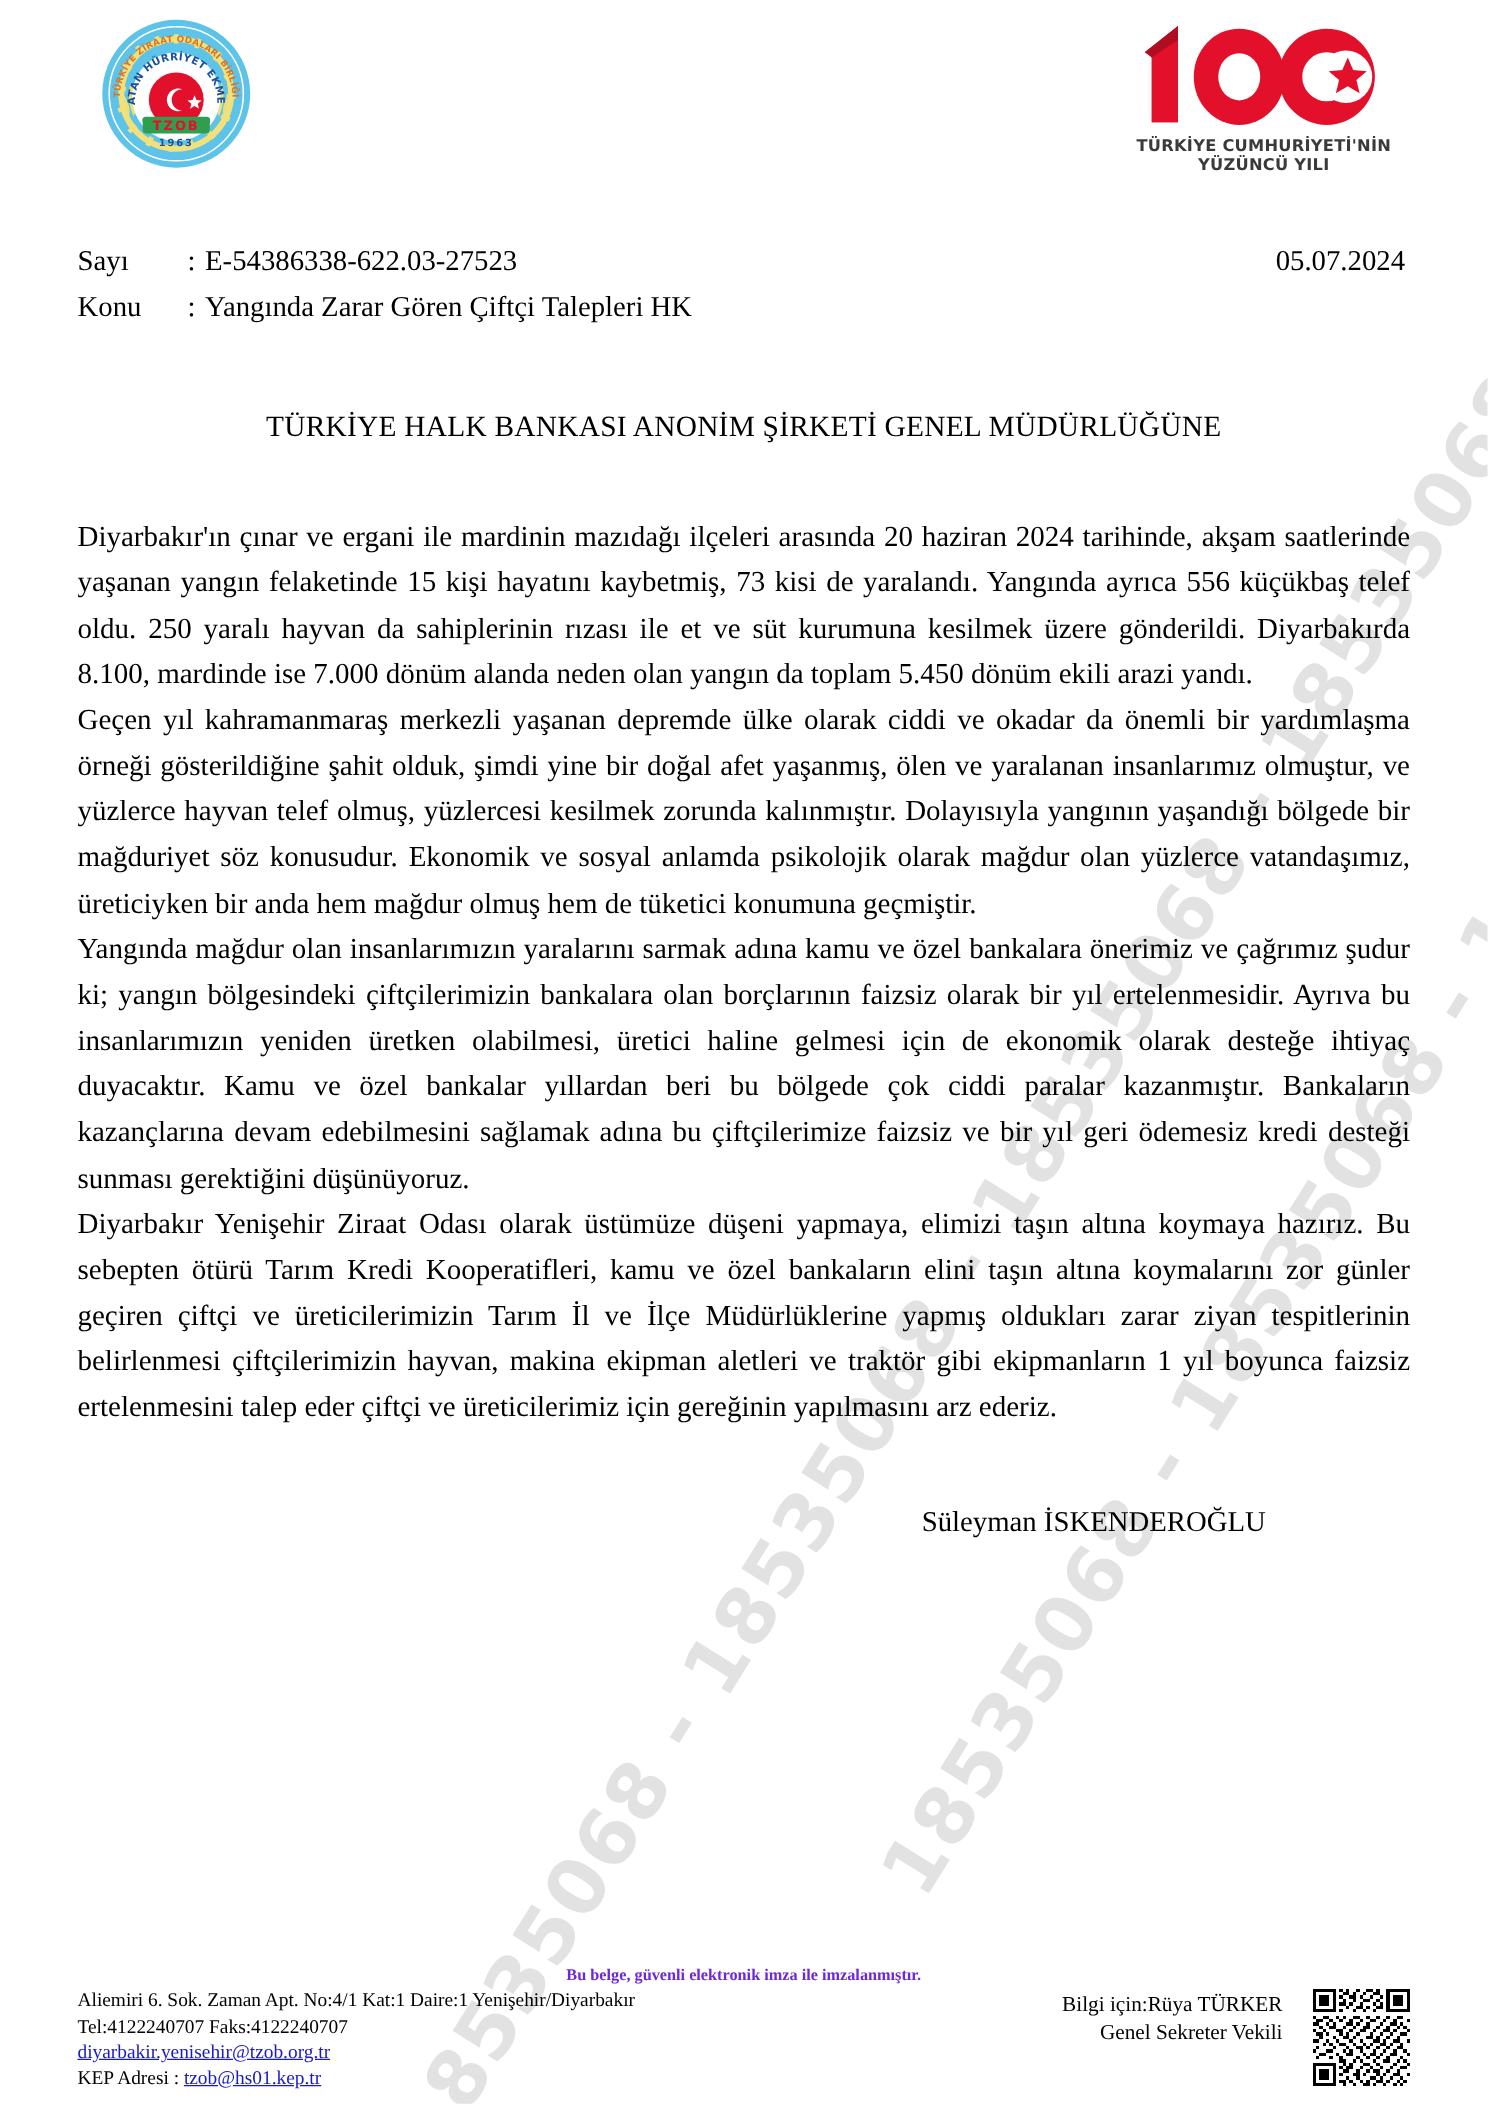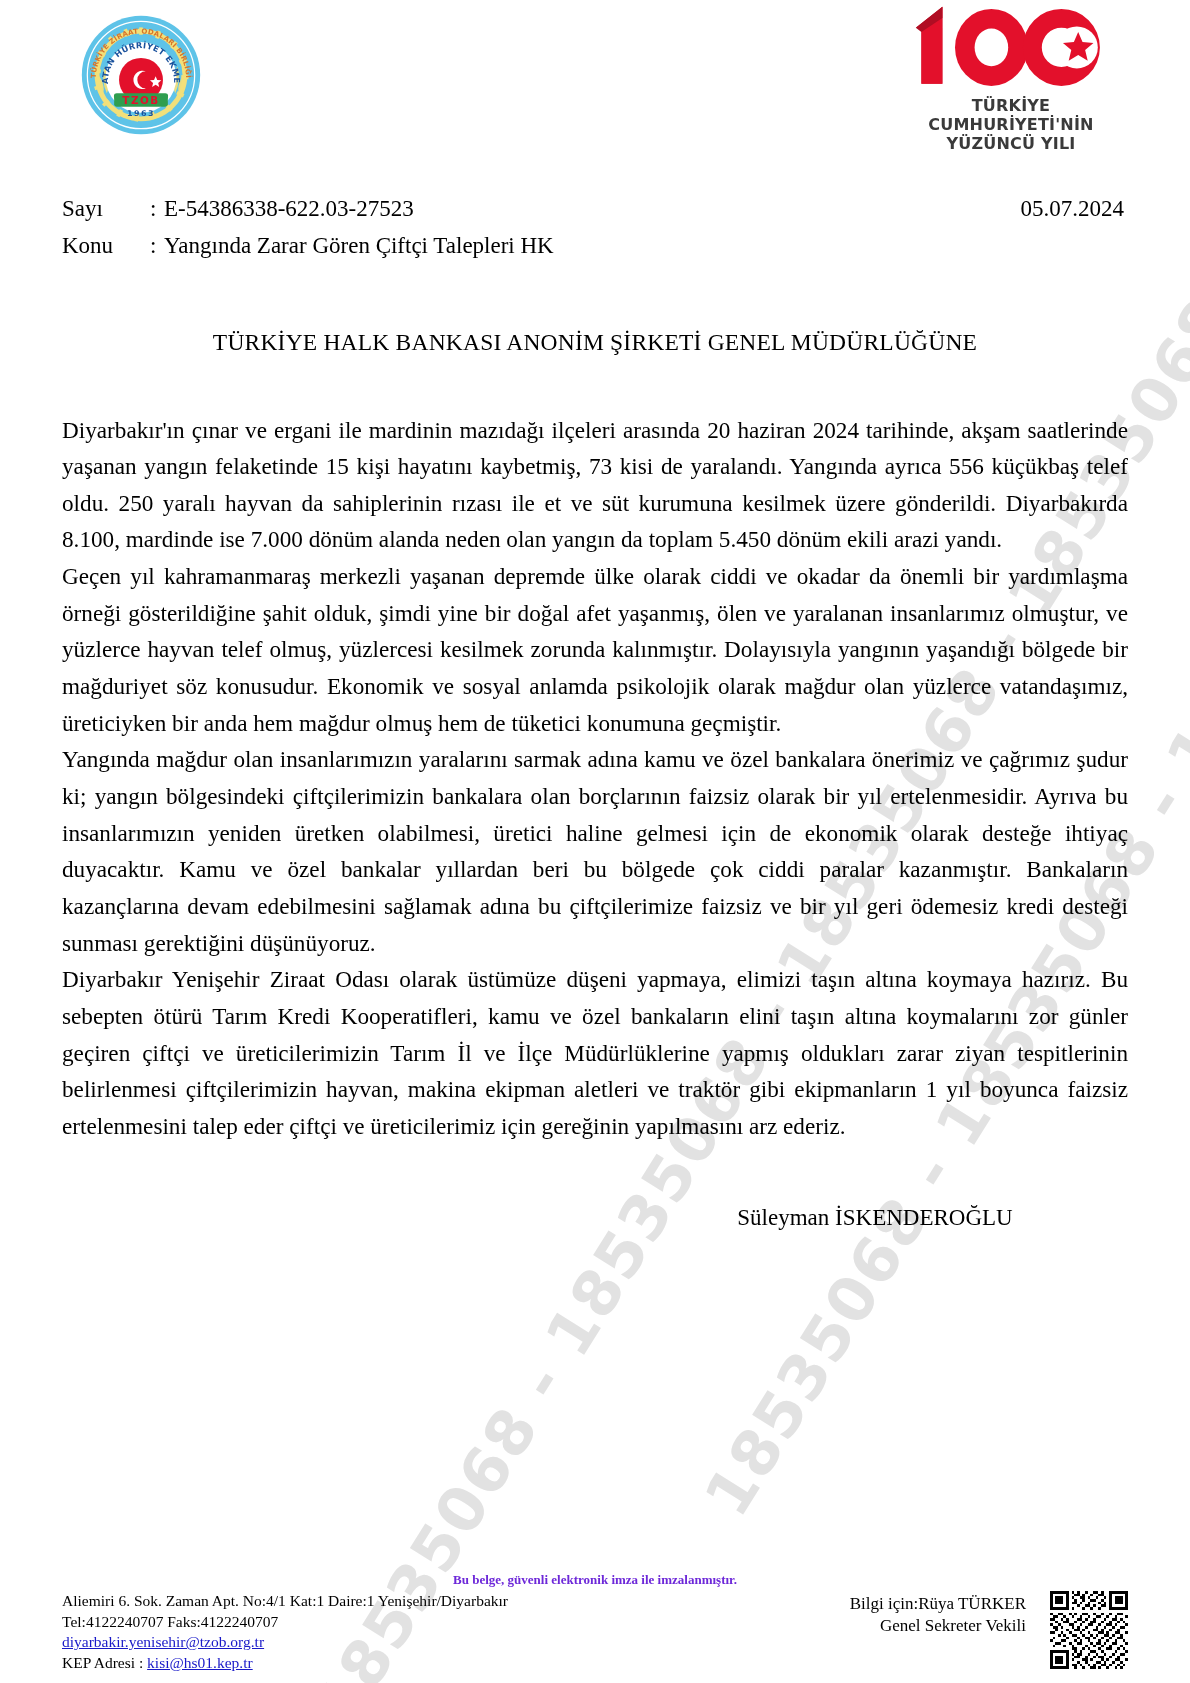--- a/index.html
+++ b/index.html
@@ -66,21 +66,21 @@
   .anniv-logo {
     flex: 0 0 auto;
     width: 222px;
     margin-right: 6px;
     text-align: center;
   }
   .anniv-svg { width: 210px; height: 98px; display: block; margin: 0 auto; }
   .anniv-caption {
     font-family: "DejaVu Sans", sans-serif;
     font-weight: 700;
-    font-size: 16px;
+    font-size: 13px;
     letter-spacing: .2px;
     color: #3a3a3a;
     margin-top: 1px;
   }
 
   
   .meta {
     margin-top: 40px;
     position: relative;
     font-size: 23px;
@@ -290,21 +290,21 @@
   </div>
 
   <div class="footer">
     <div class="footer-notice">Bu belge, güvenli elektronik imza ile imzalanmıştır.</div>
     <div class="footer-main">
       <div class="footer-left">
         <div>Aliemiri 6. Sok. Zaman Apt. No:4/1 Kat:1 Daire:1 Yenişehir/Diyarbakır</div>
         <div>Tel:4122240707 Faks:4122240707</div>
         <div class="footer-link">diyarbakir.yenisehir@tzob.org.tr</div>
         <div>
-          <span>KEP Adresi : </span><span class="footer-link">kisi@hs01.kep.tr</span>
+          <span>KEP Adresi : </span><span class="footer-link">tzob@hs01.kep.tr</span>
         </div>
       </div>
       <div class="footer-right">
         <div class="footer-contact">
           <div>Bilgi için:Rüya TÜRKER</div>
           <div>Genel Sekreter Vekili</div>
         </div>
         <svg class="qr" viewBox="0 0 29 29" shape-rendering="crispEdges">
           <rect width="29" height="29" fill="#ffffff"></rect>
           <g fill="#000000">

